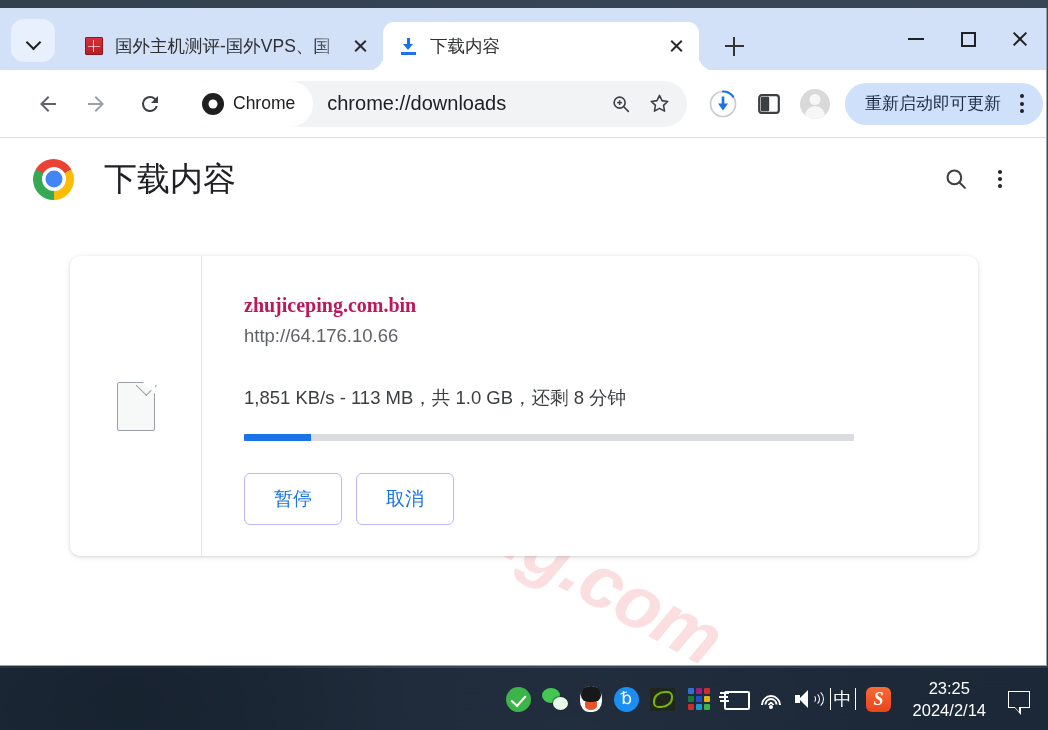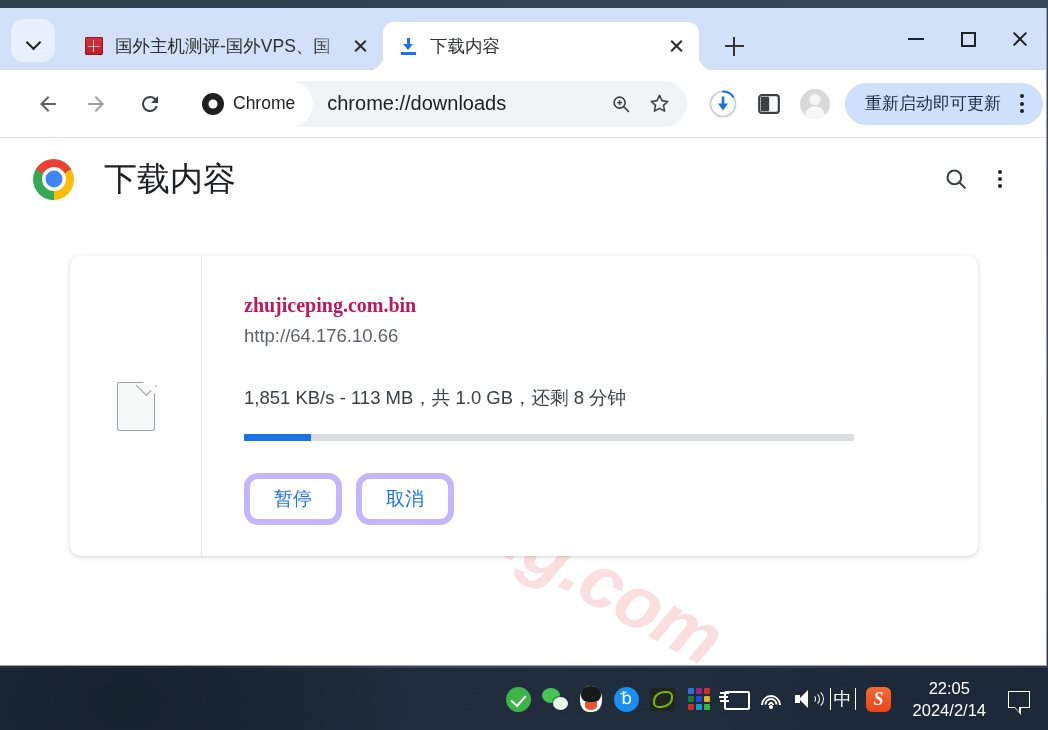--- a/index.html
+++ b/index.html
@@ -442,22 +442,22 @@
     margin-bottom: 32px;
   }
   #progress-fill {
     height: 100%;
     background: #1a73e8;
   }
   #card-actions { display: flex; gap: 14px; }
   .card-btn {
     min-width: 98px;
     height: 52px;
-    border: 6px solid #c4b5fd;
-    border-radius: 14px;
+    border: 1px solid #c4b5fd;
+    border-radius: 6px;
     background: #fff;
     color: #1a73e8;
     font-size: 19px;
     font-family: "Liberation Sans", sans-serif;
     cursor: pointer;
     display: flex; align-items: center; justify-content: center;
   }
 
   
   #taskbar {
@@ -898,20 +898,20 @@
       </span>
   </div>
   <div class="tray-icon">
     <span class="ti-ime">中</span>
   </div>
   <div class="tray-icon">
     <span class="ti-sogou">S</span>
   </div>
 
   <div id="clock">
-    <div>22:05</div>
+    <div>23:25</div>
     <div>2024/2/14</div>
   </div>
 
   <div id="notif-icon">
     <span class="bubble"></span>
   </div>
 </div>
 
 </body></html>

